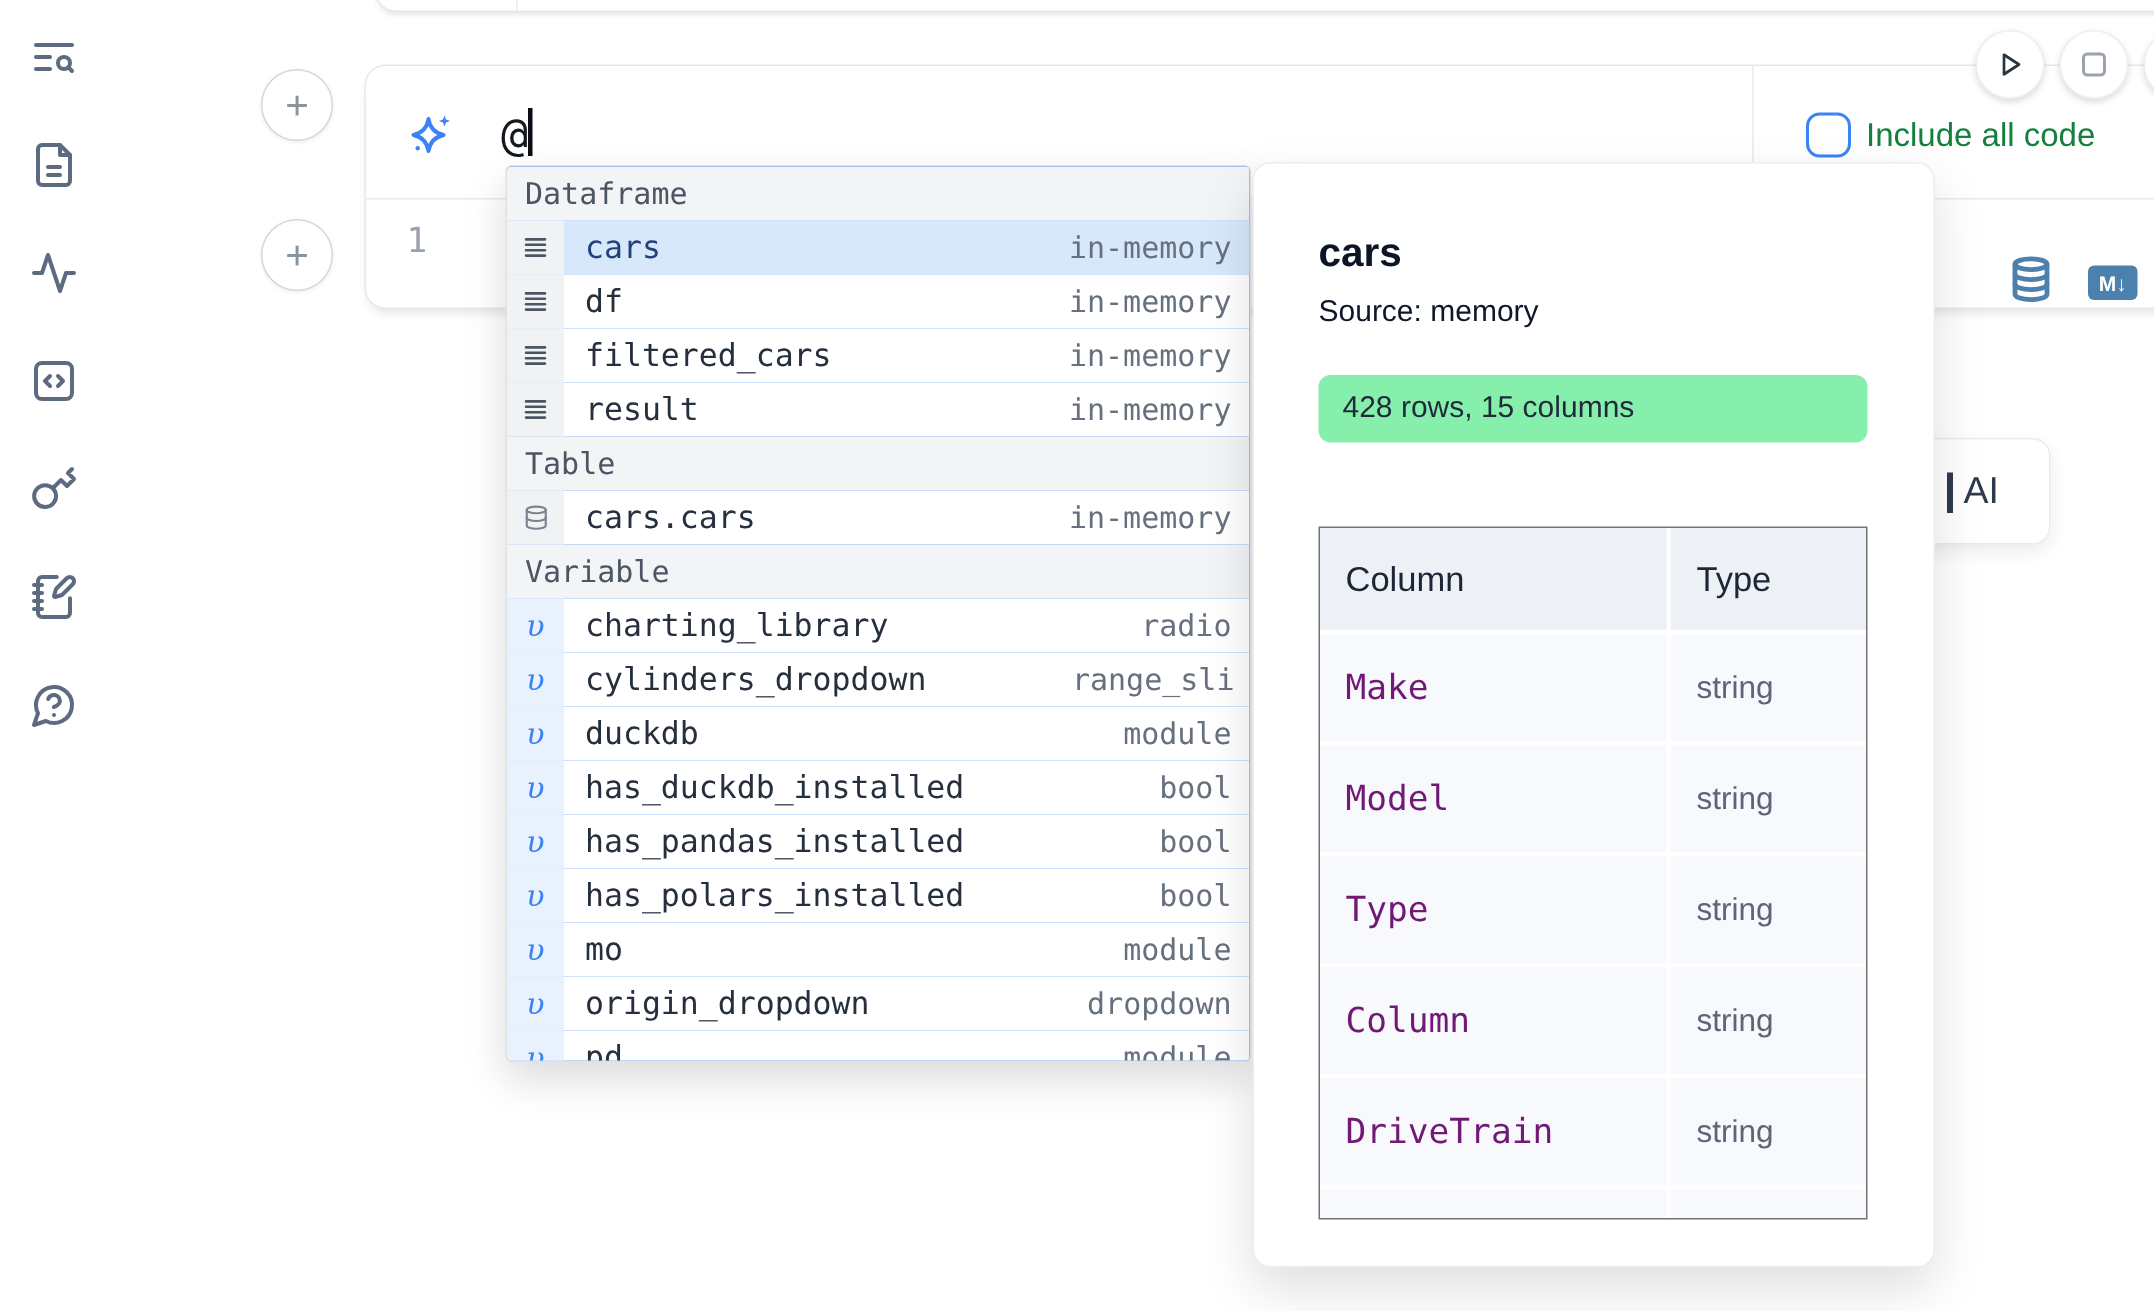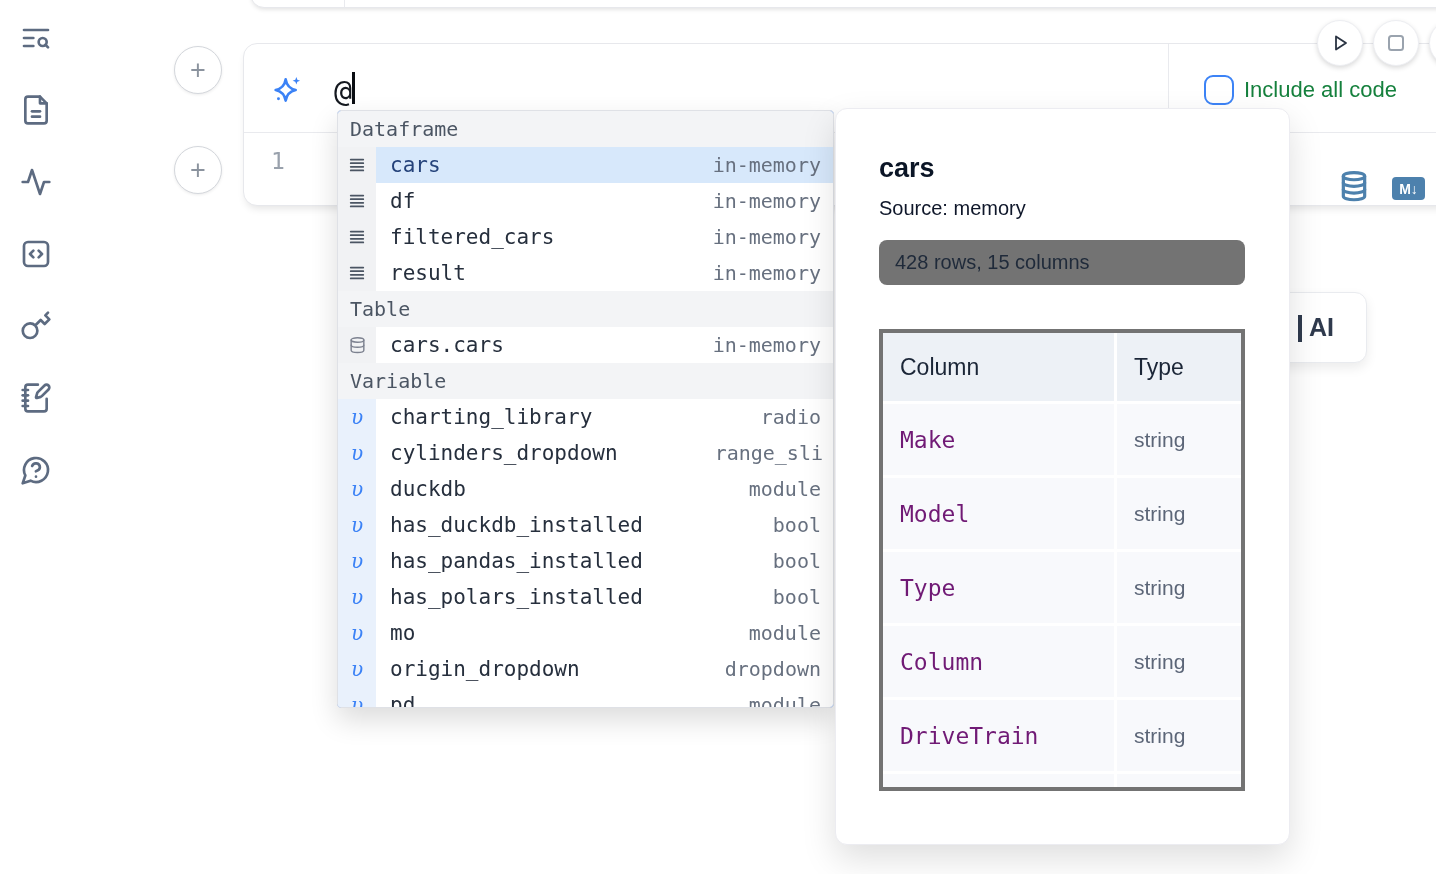--- a/index.html
+++ b/index.html
@@ -74,32 +74,32 @@
   .ic-rows { width:18px; height:18px; color:#4b5563; }
   .ic-dbsm { width:19px; height:19px; color:#7d8290; }
   .ic-var { font-family:"DejaVu Serif", serif; font-style:italic; font-size:20px;
     color:#3b82f6; line-height:1; }
 
   
   .ai-card { position:absolute; left:1244px; top:292px; width:123px; height:71px;
     background:#fff; border:1px solid #e9ebef; border-radius:12px;
     box-shadow:0 5px 12px rgba(0,0,0,.08); z-index:15; }
   .ai-card .bar { position:absolute; left:53px; top:22px; width:4px; height:27px; background:#2f3a4d; }
-  .ai-card .lbl { position:absolute; left:64px; top:20px; font-size:25px; font-weight:bold; color:#2f3a4d; }
+  .ai-card .lbl { position:absolute; left:64px; top:20px; font-size:25px; font-weight:normal; color:#2f3a4d; }
 
   
   .panel { position:absolute; left:835px; top:108px; width:455px; height:737px;
     background:#fff; border:1px solid #ececf1; border-radius:12px;
     box-shadow:0 14px 34px rgba(0,0,0,.13); z-index:20; padding:44px 44px 0 43px; }
   .pv-title { font-size:27px; font-weight:bold; color:#0b1526; }
   .pv-source { margin-top:13px; font-size:20px; color:#0f172a; }
-  .pv-badge { margin-top:20px; height:45px; line-height:45px; background:#737373;
+  .pv-badge { margin-top:30px; height:45px; line-height:45px; background:#86efac;
     border-radius:8px; padding-left:16px; font-size:20px; color:#1f2a3a; }
-  .pv-tablewrap { margin-top:44px; height:462px; overflow:hidden;
-    border:4px solid #737373; background:#fff; }
+  .pv-tablewrap { margin-top:56px; height:462px; overflow:hidden;
+    border:1px solid #737373; background:#fff; }
   .pv-table { display:grid; grid-template-columns:231px 1fr; gap:3px; background:#fff; }
   .pv-cell { height:71px; display:flex; align-items:center; padding-left:17px; }
   .pv-cell.hd { height:68px; background:#edf1f6; font-size:23px; color:#1b2637; }
   .pv-cell.nm { background:#f8f9fc; font-family:"DejaVu Sans Mono", monospace;
     font-size:23px; color:#701a75; }
   .pv-cell.tp { background:#f8f9fc; font-size:21px; color:#5c6678; }
 </style>
 </head>
 <body>
 

